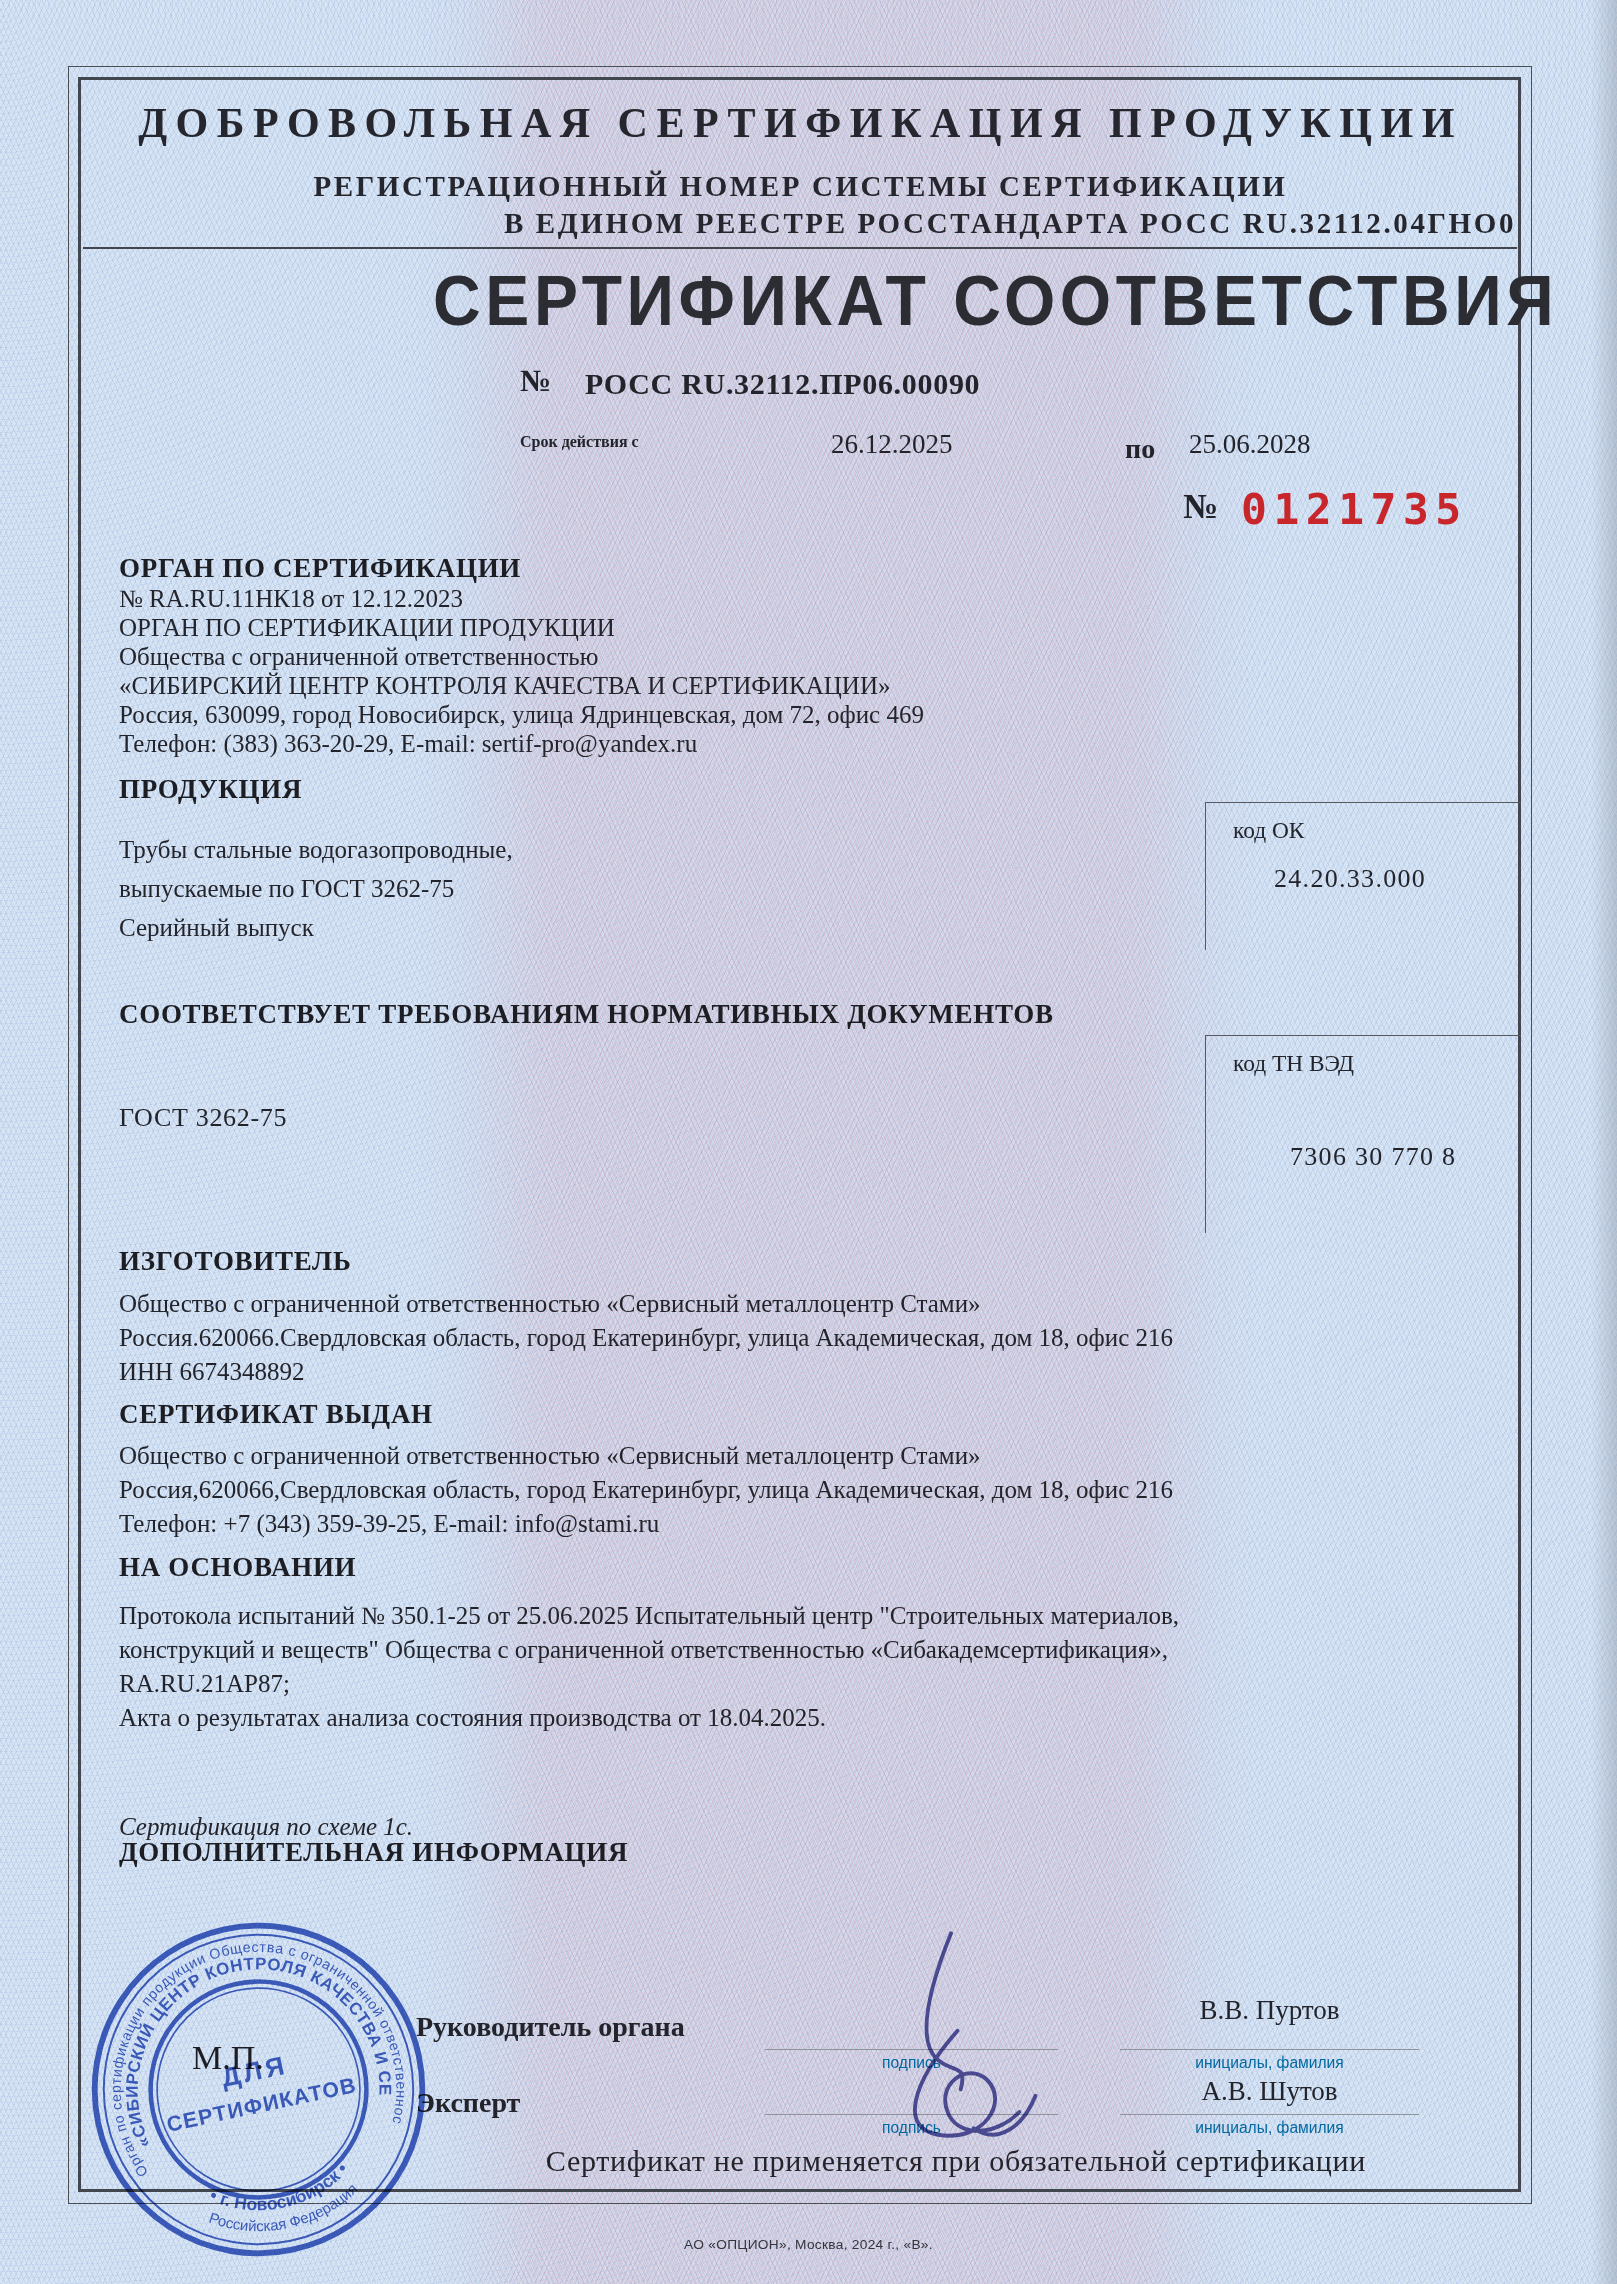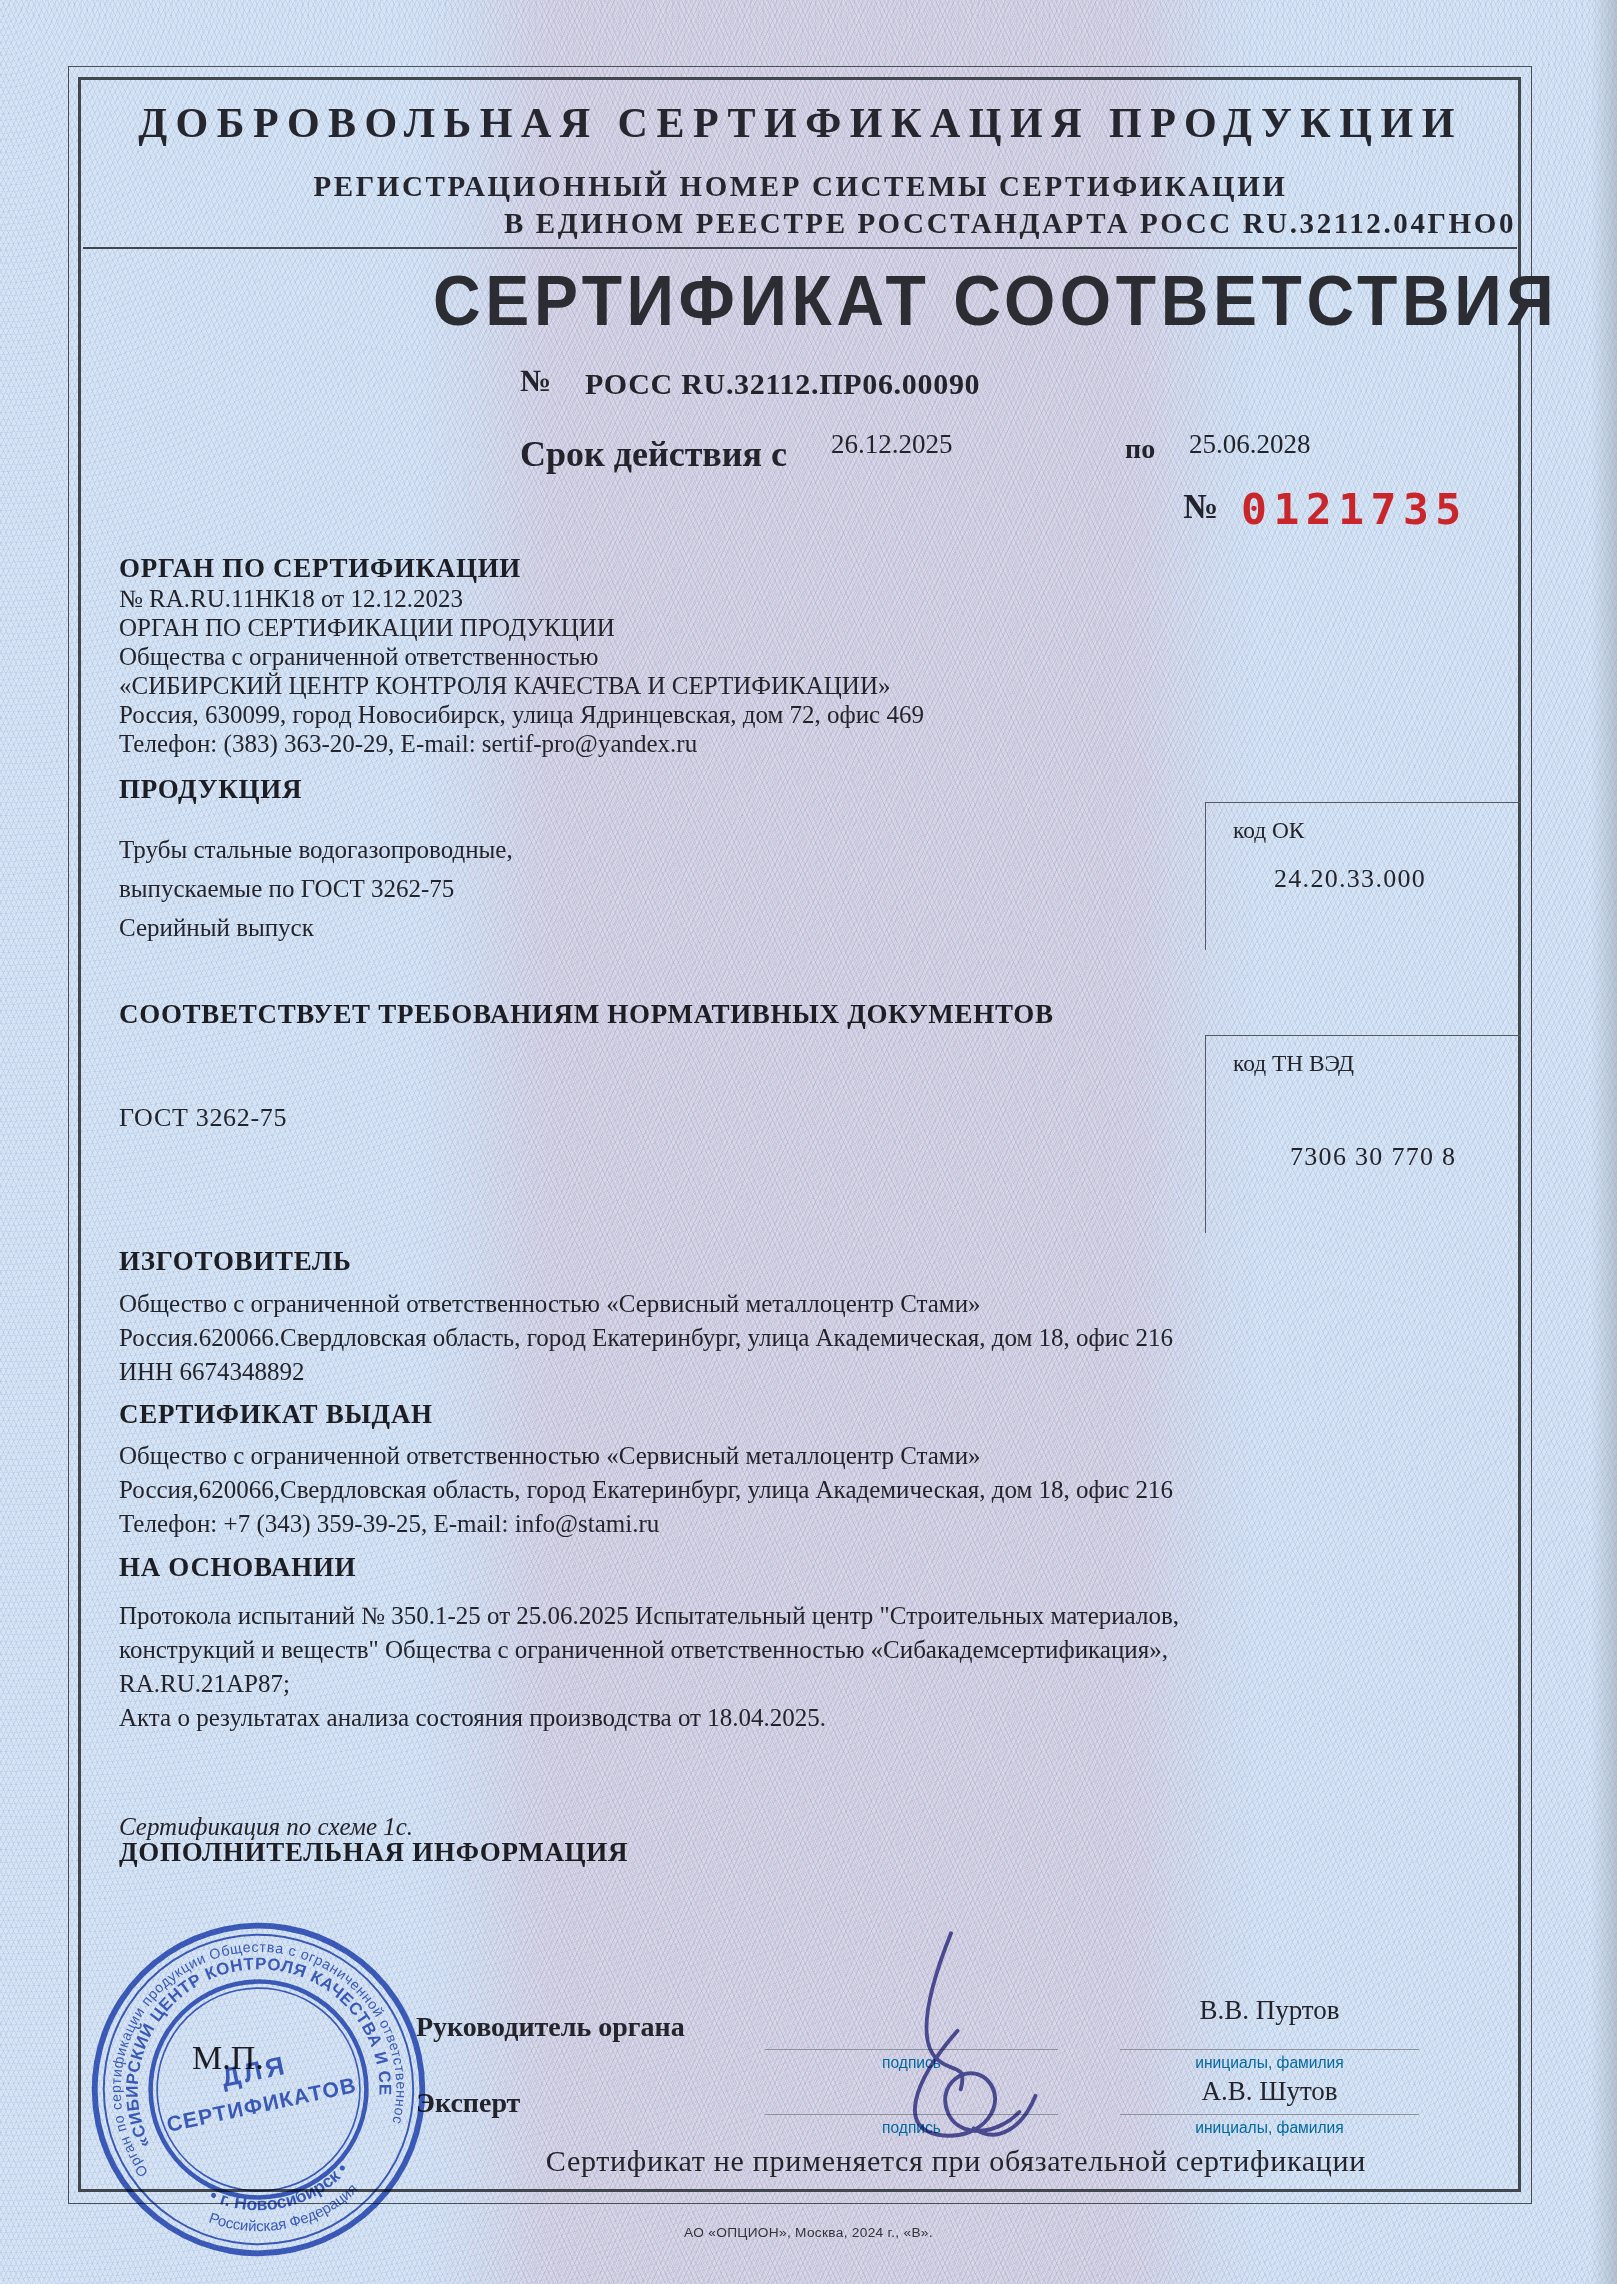--- a/index.html
+++ b/index.html
@@ -49,21 +49,21 @@
   .lh52{line-height:34px;}
   .lh60{line-height:39px;}
   .code-label{font-size:23.4px;}
   .code-val{font-size:26px;letter-spacing:1.3px;white-space:nowrap;}
   .red-num{font-family:"DejaVu Sans Mono",monospace;font-size:43px;font-weight:bold;letter-spacing:6.5px;color:#c8262b;}
   .sig-label{font-size:28px;font-weight:bold;white-space:nowrap;}
   .sig-line{border-bottom:1.3px solid #8d929b;box-sizing:border-box;}
   .sig-caption{font-family:"Liberation Sans","DejaVu Sans",sans-serif;font-size:15.6px;color:#0369a1;text-align:center;}
   .sig-name{font-size:27px;text-align:center;white-space:nowrap;}
   .note{font-size:30px;letter-spacing:0.7px;text-align:center;white-space:nowrap;}
-  .footer-print{font-family:"Liberation Sans","DejaVu Sans",sans-serif;font-size:13.7px;letter-spacing:0.3px;color:#33343c;text-align:center;}
+  .footer-print{font-family:"Liberation Sans","DejaVu Sans",sans-serif;font-size:13.7px;letter-spacing:0.3px;color:#33343c;text-align:center;margin-top:12px;}
   .mp{font-size:34px;color:#1c1c22;}
   .stamp-wrap{left:83px;top:1914px;width:351px;height:351px;transform:rotate(-12deg);opacity:.88;mix-blend-mode:multiply;}
   .sign-wrap{left:821px;top:1920px;width:260px;height:228px;mix-blend-mode:multiply;}
   .nw{white-space:nowrap;}
 </style>
 </head>
 <body>
 
 <div class="abs bg-texture"></div>
 <div class="abs pink-band"></div>
@@ -74,21 +74,21 @@
 
 <div class="abs center-wide hdr-system" style="top:99px;">ДОБРОВОЛЬНАЯ СЕРТИФИКАЦИЯ ПРОДУКЦИИ</div>
 <div class="abs center-wide hdr-reg" style="top:170px;">РЕГИСТРАЦИОННЫЙ НОМЕР СИСТЕМЫ СЕРТИФИКАЦИИ</div>
 <div class="abs center-wide hdr-reg" style="top:207px;text-align:right;">В ЕДИНОМ РЕЕСТРЕ РОССТАНДАРТА  РОСС RU.32112.04ГНО0</div>
 <div class="abs hline" style="left:83px;top:247px;width:1434px;"></div>
 <div class="abs doc-title" style="left:433px;top:259px;">СЕРТИФИКАТ СООТВЕТСТВИЯ</div>
 
 <div class="abs b nw" style="left:520px;top:363px;font-size:31px;">№</div>
 <div class="abs b nw" style="left:585px;top:367px;font-size:30px;letter-spacing:0.7px;">РОСС  RU.32112.ПР06.00090</div>
 
-<div class="abs b nw" style="left:520px;top:433px;font-size:36px;">Срок действия  с</div>
+<div class="abs b nw" style="left:520px;top:433px;font-size:16px;">Срок действия  с</div>
 <div class="abs nw" style="left:831px;top:429px;font-size:27px;">26.12.2025</div>
 <div class="abs b nw" style="left:1125px;top:433px;font-size:28px;">по</div>
 <div class="abs nw" style="left:1189px;top:429px;font-size:27px;">25.06.2028</div>
 
 <div class="abs b nw" style="left:1183px;top:487px;font-size:35px;">№</div>
 <div class="abs red-num nw" style="left:1241px;top:484px;">0121735</div>
 
 <div class="abs sec-title" style="left:119px;top:553px;">ОРГАН ПО СЕРТИФИКАЦИИ</div>
 <div class="abs" style="left:119px;top:584px;">
   <div class="body-txt">№ RA.RU.11НК18  от 12.12.2023</div>

